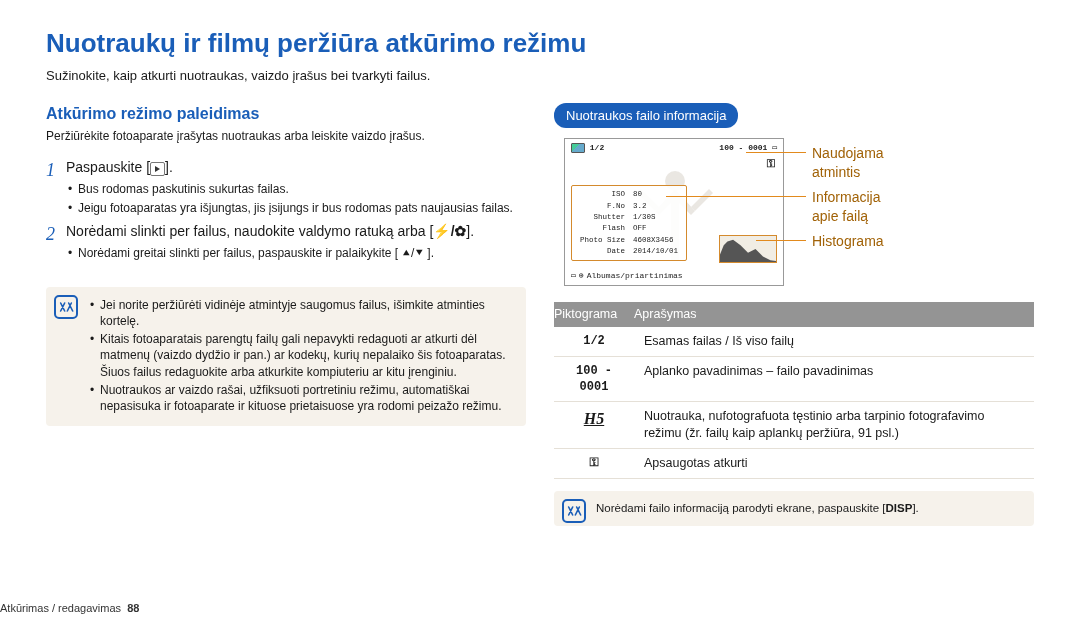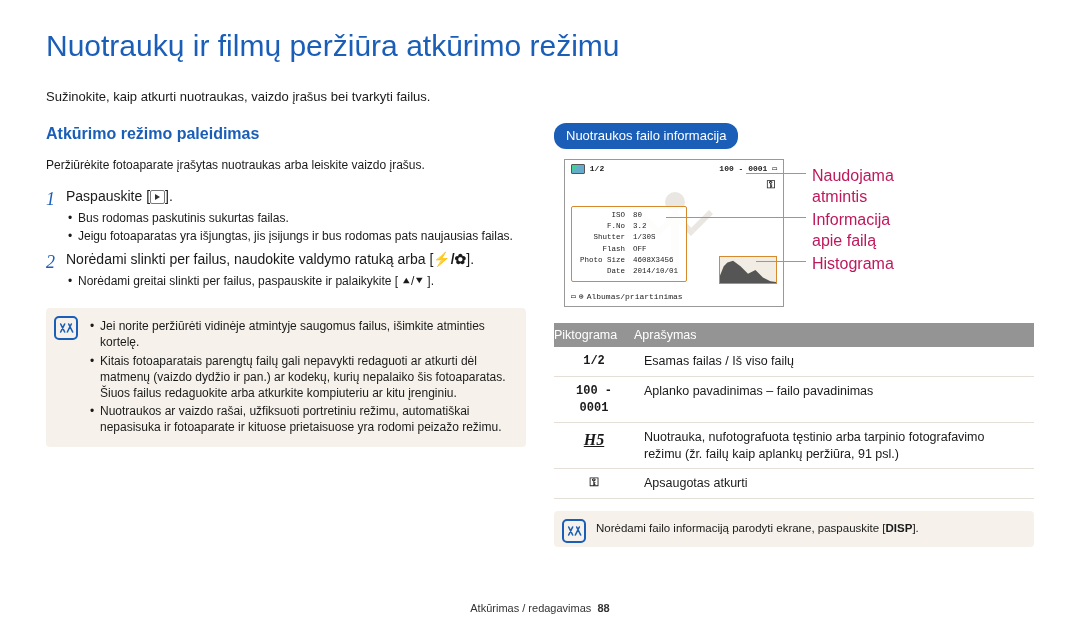--- a/index.html
+++ b/index.html
@@ -9,33 +9,33 @@
     height: 630px;
     background: #fff;
     color: #1a1a1a;
     font-size: 12px;
     line-height: 1.35;
     padding: 26px 46px 0 46px;
     position: relative;
   }
   .page-title {
     color: #1a5eb8;
-    font-size: 30px;
-    font-weight: 400;
-    margin-bottom: 21px;
+    font-size: 26px;
+    font-weight: 700;
+    margin-bottom: 6px;
   }
   .subtitle { font-size: 13px; margin-bottom: 18px; }
   .cols { display: flex; gap: 28px; }
   .col-left { flex: 0 0 480px; }
   .col-right { flex: 1; }
   .section-h {
     color: #1a5eb8;
     font-size: 16px;
     font-weight: 600;
-    margin-bottom: 12px;
+    margin-bottom: 4px;
   }
   .section-sub { font-size: 12px; margin-bottom: 14px; }
   .step { display: flex; margin-bottom: 4px; }
   .step-num {
     color: #1a5eb8;
     font-style: italic;
     font-family: Georgia, serif;
     font-size: 18px;
     width: 20px;
     flex: 0 0 20px;
@@ -63,21 +63,21 @@
     margin: 0 1px;
   }
   .bullets { list-style: none; padding-left: 0; }
   .bullets li { position: relative; padding-left: 12px; font-size: 12px; margin-bottom: 2px; }
   .bullets li::before { content: "•"; position: absolute; left: 2px; top: 0; }
   .note-box {
     background: #f6f2eb;
     border-radius: 4px;
     padding: 10px 12px 10px 42px;
     position: relative;
-    margin-top: 17px;
+    margin-top: 24px;
     font-size: 11.5px;
     min-height: 30px;
   }
   .note-icon {
     position: absolute;
     left: 8px; top: 8px;
     width: 24px; height: 24px;
     border: 2px solid #1a5eb8;
     border-radius: 5px;
     display: flex;
@@ -146,22 +146,22 @@
   .lcd-bottom {
     position: absolute;
     bottom: 3px; left: 6px;
     font-size: 8px;
     display: flex;
     align-items: center;
     gap: 3px;
   }
   .callout {
     position: absolute;
-    font-size: 16px;
-    color: #be185d;
+    font-size: 14px;
+    color: #a16207;
   }
   .callout::before {
     content: "";
     position: absolute;
     background: #e28a1d;
     height: 1px;
   }
   .c1 { left: 248px; top: 6px; }
   .c1::before { width: 60px; left: -66px; top: 8px; }
   .c2 { left: 248px; top: 50px; }
@@ -192,21 +192,21 @@
   .icon-cell.serif { font-family: Georgia, serif; font-style: italic; font-weight: 700; font-size: 16px; text-decoration: underline; }
   .disp-key {
     display: inline-block;
     font-weight: 700;
     font-family: Arial, sans-serif;
   }
   .footer {
     position: absolute;
     bottom: 14px;
     left: 0; right: 0;
-    text-align: center;
+    text-align: left;
     font-size: 11px;
     color: #333;
   }
   .footer .pg { font-weight: 600; }
   .flash-slash { font-weight: 600; font-family: Arial; }
 </style>
 </head>
 <body>
 
 <h1 class="page-title">Nuotraukų ir filmų peržiūra atkūrimo režimu</h1>

